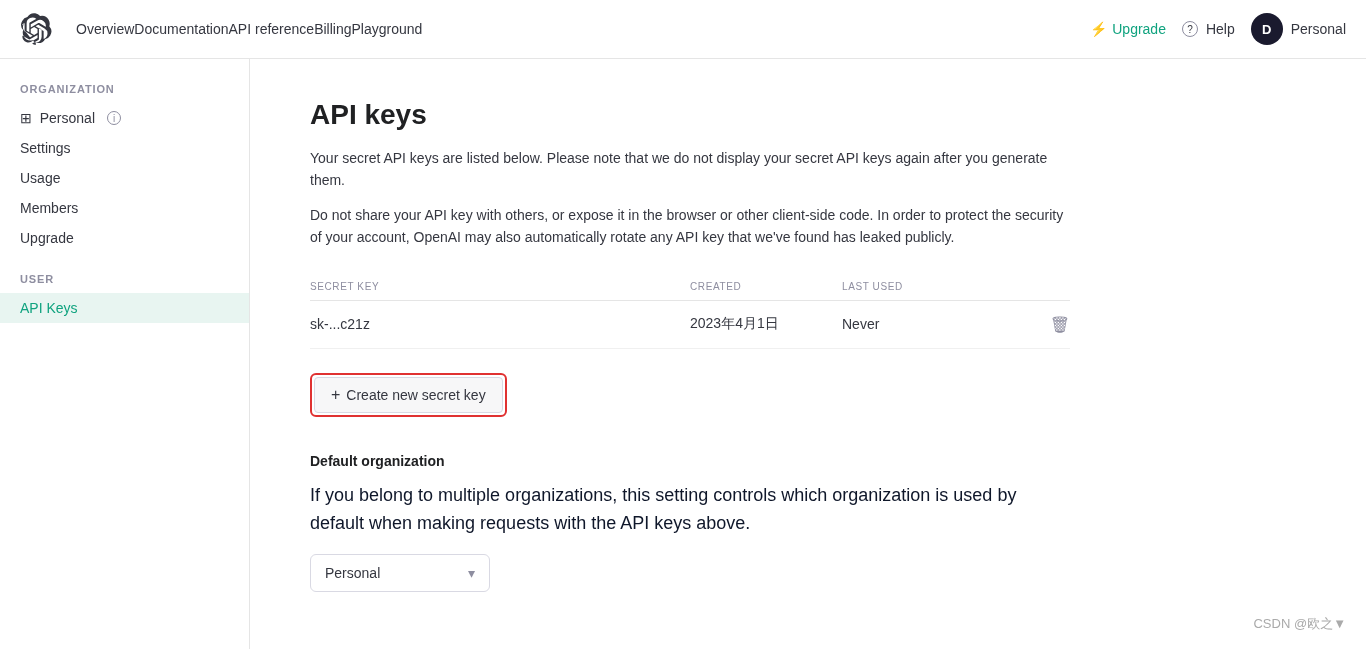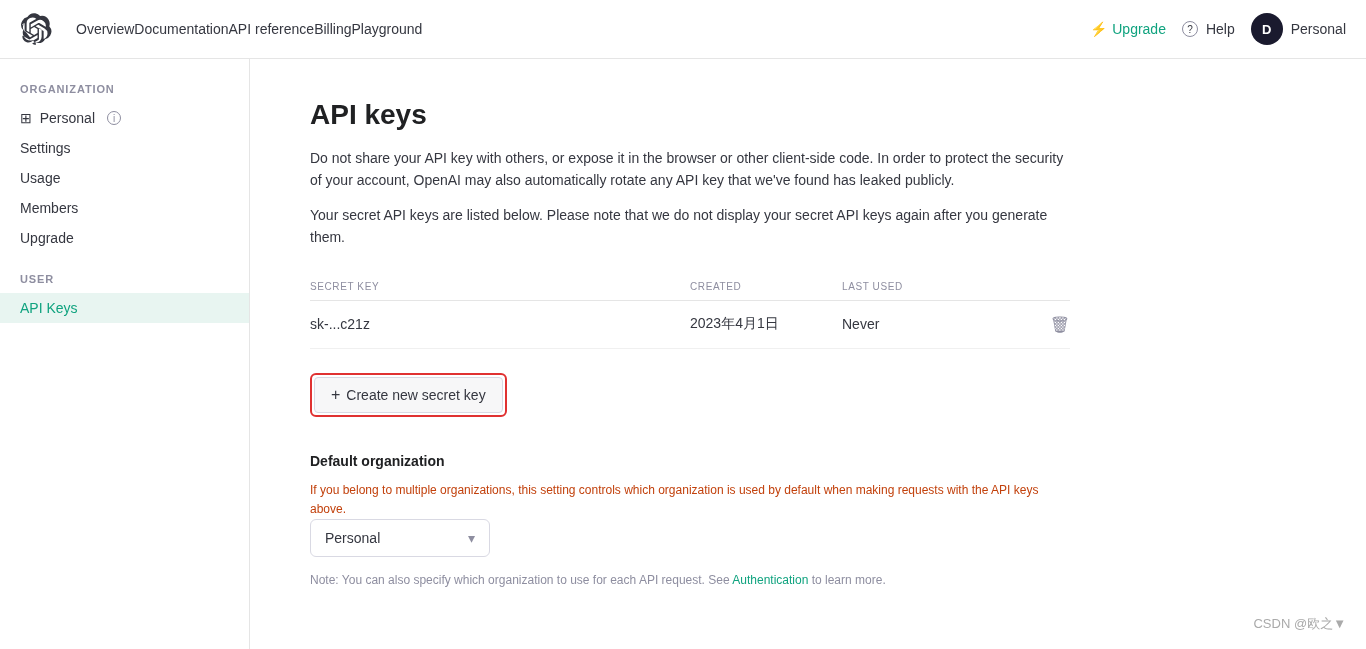--- a/index.html
+++ b/index.html
@@ -91,21 +91,21 @@
       display: inline-flex; align-items: center; gap: 6px;
       background: #f7f7f8; border: 1px solid #d9d9e3;
       border-radius: 4px; padding: 8px 16px;
       font-size: 14px; color: #353740; cursor: pointer;
       font-family: inherit;
     }
     .create-btn .plus { font-size: 16px; font-weight: 300; }
 
     
     .section-title { font-size: 14px; font-weight: 700; color: #202123; margin-bottom: 12px; margin-top: 36px; }
-    .section-desc { font-size: 12px; color: #c2410c; line-height: 1.6; max-width: 760px; }
+    .section-desc { font-size: 18px; color: #0f172a; line-height: 1.6; max-width: 760px; margin-bottom: 16px; }
 
     .org-select-wrapper {
       display: inline-flex; align-items: center; justify-content: space-between;
       border: 1px solid #d9d9e3; border-radius: 6px; padding: 10px 14px;
       min-width: 180px; cursor: pointer; background: #fff; font-size: 14px; color: #353740;
     }
     .org-select-wrapper .chevron { color: #8e8ea0; margin-left: 24px; }
 
     .note-text { font-size: 12px; color: #8e8ea0; margin-top: 14px; max-width: 760px; line-height: 1.5; }
     .note-link { color: #10a37f; text-decoration: none; cursor: pointer; }
@@ -182,22 +182,22 @@
 
     <div class="sidebar-item active">
       <span>API Keys</span>
     </div>
   </aside>
 
   <main class="main-content">
 
     <h1 class="page-title">API keys</h1>
 
+    <p class="description">Your secret API keys are listed below. Please note that we do not display your secret API keys again after you generate them.</p>
     <p class="description">Do not share your API key with others, or expose it in the browser or other client-side code. In order to protect the security of your account, OpenAI may also automatically rotate any API key that we've found has leaked publicly.</p>
-    <p class="description">Your secret API keys are listed below. Please note that we do not display your secret API keys again after you generate them.</p>
 
     
     <table class="api-table">
       <thead>
         <tr>
           <th>SECRET KEY</th>
           <th>CREATED</th>
           <th>LAST USED</th>
           <th></th>
         </tr>
@@ -226,20 +226,17 @@
 
     
     <h2 class="section-title">Default organization</h2>
     <p class="section-desc">If you belong to multiple organizations, this setting controls which organization is used by default when making requests with the API keys above.</p>
 
     <div class="org-select-wrapper">
       <span>Personal</span>
       <span class="chevron">▾</span>
     </div>
 
-    <p class="note-text">
-      <span>Note: You can also specify which organization to use for each API request. See </span><a class="note-link">Authentication</a><span> to learn more.</span>
-    </p>
 
   </main>
 </div>
 
 <div class="watermark">CSDN @欧之▼</div>
 
 </body></html>

